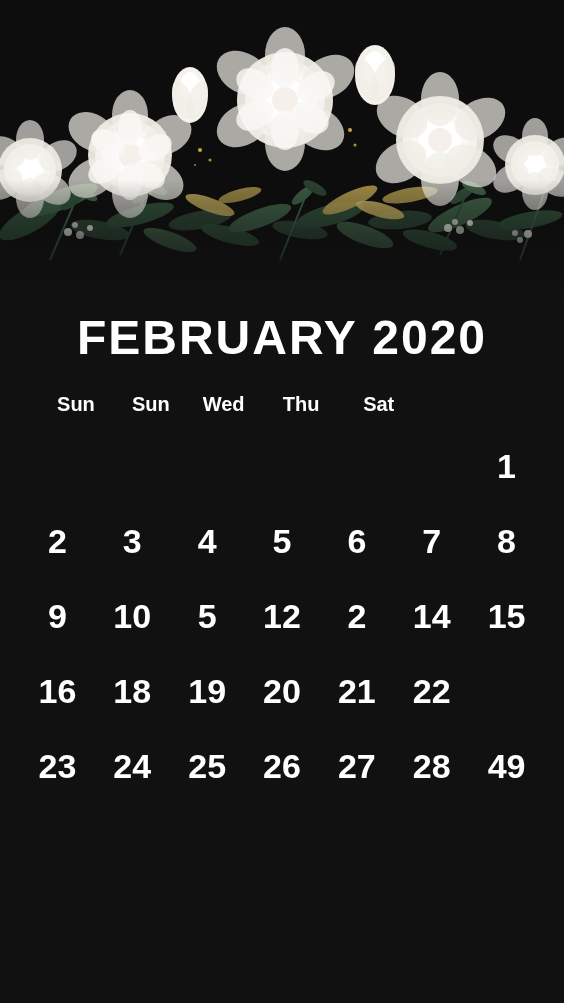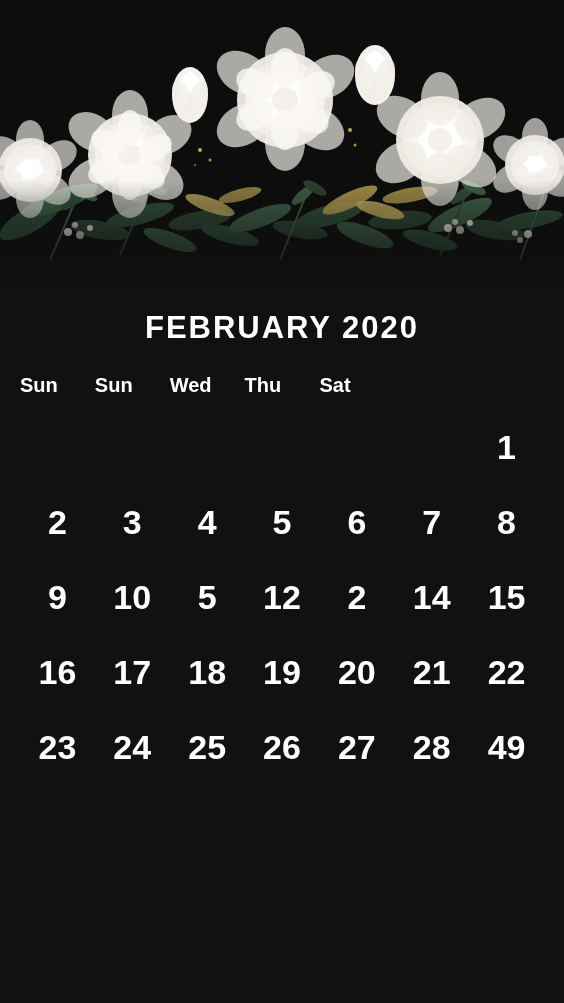--- a/index.html
+++ b/index.html
@@ -35,39 +35,39 @@
     }
 
     
     #calendar-area {
       padding: 10px 20px 20px 20px;
     }
 
     #month-title {
       text-align: center;
       color: #ffffff;
-      font-size: 31px;
+      font-size: 48px;
       font-weight: 900;
       letter-spacing: 2px;
       margin-bottom: 20px;
       font-family: 'Arial Black', 'Impact', sans-serif;
     }
 
     #calendar-grid {
       width: 100%;
     }
 
     .day-headers {
       display: grid;
       grid-template-columns: repeat(7, 1fr);
       margin-bottom: 5px;
     }
 
     .day-header {
-      text-align: left;
+      text-align: right;
       color: #ffffff;
       font-size: 20px;
       font-weight: 700;
       padding: 8px 0;
       font-family: Arial, sans-serif;
     }
 
     .calendar-row {
       display: grid;
       grid-template-columns: repeat(7, 1fr);
@@ -283,21 +283,20 @@
             <div class="calendar-cell">9</div>
             <div class="calendar-cell">10</div>
             <div class="calendar-cell">5</div>
             <div class="calendar-cell">12</div>
             <div class="calendar-cell">2</div>
             <div class="calendar-cell">14</div>
             <div class="calendar-cell">15</div>
           </div>
           <div class="calendar-row">
             <div class="calendar-cell">16</div>
-            <div class="calendar-cell">17</div>
             <div class="calendar-cell">18</div>
             <div class="calendar-cell">19</div>
             <div class="calendar-cell">20</div>
             <div class="calendar-cell">21</div>
             <div class="calendar-cell">22</div>
           </div>
           <div class="calendar-row">
             <div class="calendar-cell">23</div>
             <div class="calendar-cell">24</div>
             <div class="calendar-cell">25</div>

